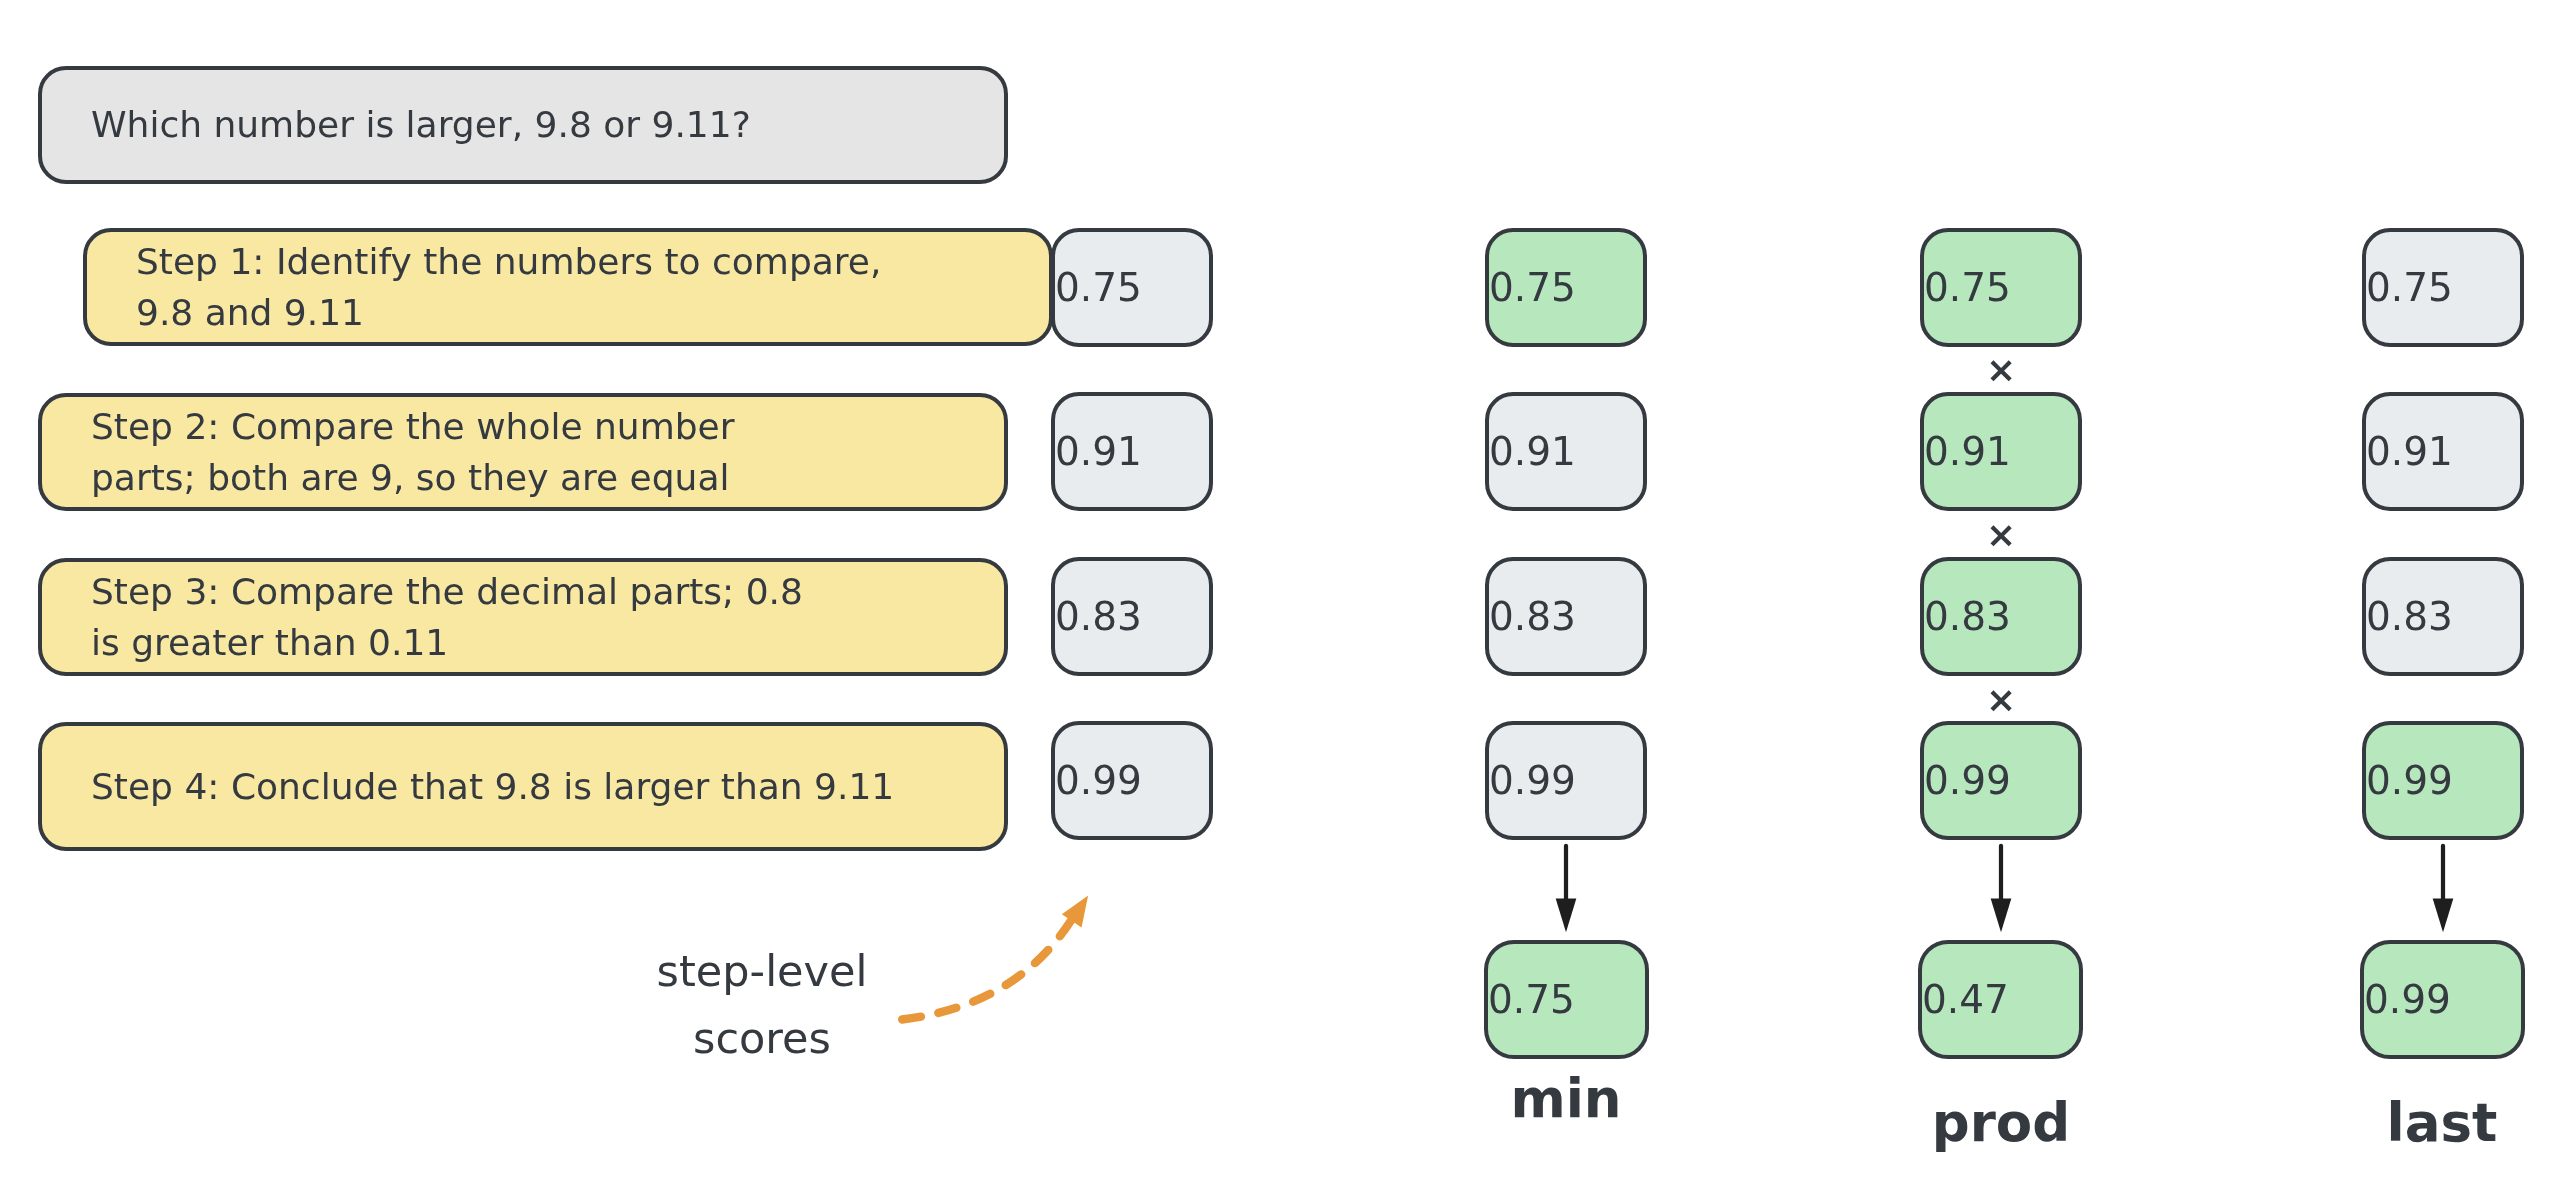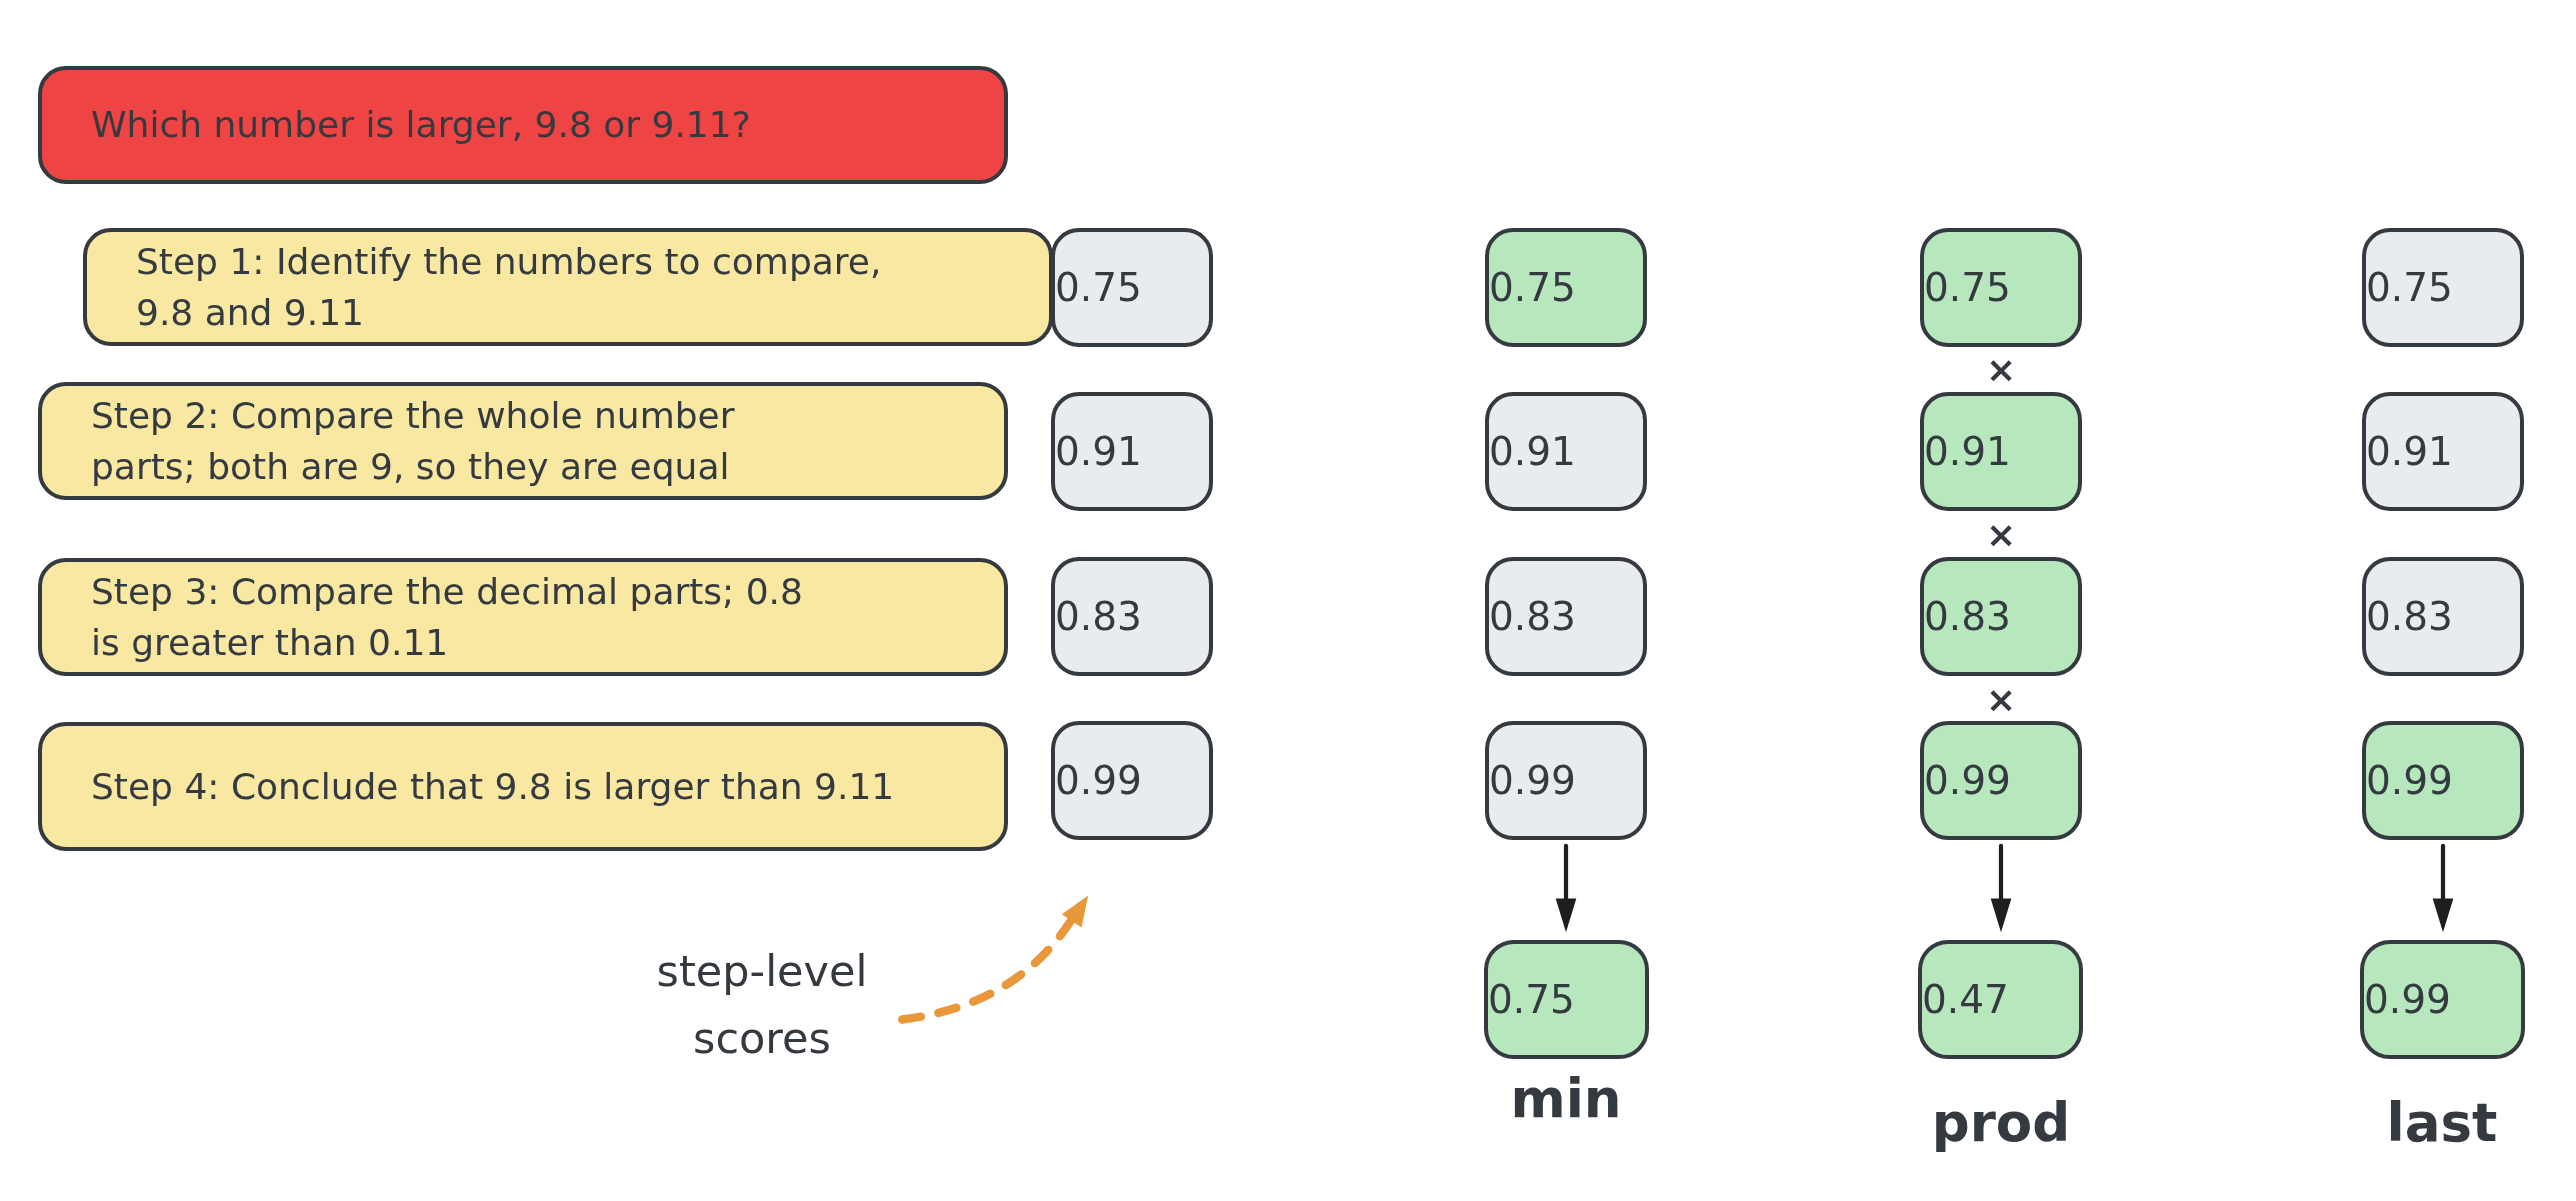--- a/index.html
+++ b/index.html
@@ -20,21 +20,21 @@
     border: 4.7px solid #343a40;
     border-radius: 28px;
     display: flex;
     flex-direction: column;
     justify-content: center;
     padding: 0 49px;
     font-size: 36px;
     line-height: 1.42;
   }
   .panel .line { display: block; white-space: nowrap; }
-  .blue   { background: #ef4444; }
+  .blue   { background: #e5e5e5; }
   .yellow { background: #f9e8a1; }
   .score {
     position: absolute;
     width: 162px;
     height: 119px;
     box-sizing: border-box;
     border: 4.7px solid #343a40;
     border-radius: 28px;
     background: #e9ecef;
     display: flex;
@@ -78,21 +78,21 @@
 <div class="canvas">
 
   <div class="panel blue" style="top:66px;height:118px;">
     <span class="line">Which number is larger, 9.8 or 9.11?</span>
   </div>
 
   <div class="panel yellow" style="top:228px;height:118px;margin-left:45px;">
     <span class="line">Step 1: Identify the numbers to compare,</span>
     <span class="line">9.8 and 9.11</span>
   </div>
-  <div class="panel yellow" style="top:382px;height:118px;">
+  <div class="panel yellow" style="top:393px;height:118px;">
     <span class="line">Step 2: Compare the whole number</span>
     <span class="line">parts; both are 9, so they are equal</span>
   </div>
   <div class="panel yellow" style="top:558px;height:118px;">
     <span class="line">Step 3: Compare the decimal parts; 0.8</span>
     <span class="line">is greater than 0.11</span>
   </div>
   <div class="panel yellow" style="top:722px;height:129px;">
     <span class="line">Step 4: Conclude that 9.8 is larger than 9.11</span>
     <span class="line"></span>

